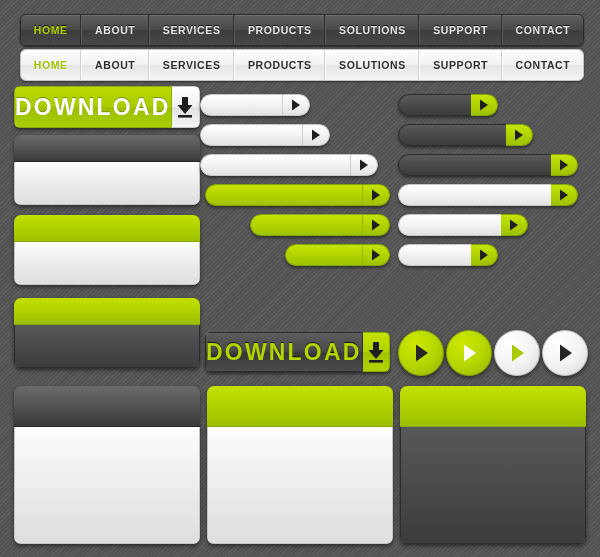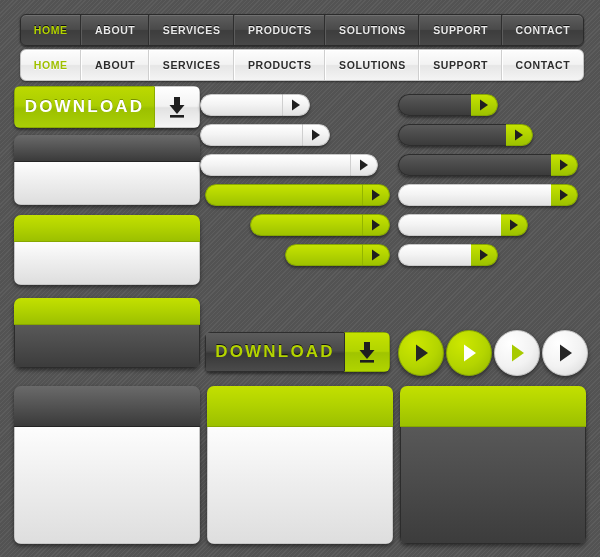--- a/index.html
+++ b/index.html
@@ -53,21 +53,21 @@
   .nav .item.active{color:#b4d400;}
   .nav.light .item.active{color:#9fc000;}
 
   
   .dlbtn{
     display:flex;height:42px;border-radius:6px;overflow:hidden;
     box-shadow:0 2px 3px rgba(0,0,0,.5);cursor:pointer;user-select:none;
   }
   .dlbtn .label{
     flex:1 1 auto;display:flex;align-items:center;justify-content:center;
-    font-size:17px;font-weight:bold;letter-spacing:2.2px;text-align:right;
+    font-size:23px;font-weight:bold;letter-spacing:2.2px;text-align:right;
   }
   .dlbtn .iconbox{
     width:44px;display:flex;align-items:center;justify-content:center;
   }
   .dlbtn.green .label{
     background:linear-gradient(to bottom,#bcd900 0%,#aacd02 46%,#9cc000 54%,#a9cf06 100%);
     color:#ffffff;text-shadow:0 -1px 0 rgba(90,110,0,.65);
     border:1px solid #8cac00;border-right:none;
   }
   .dlbtn.green .iconbox{

